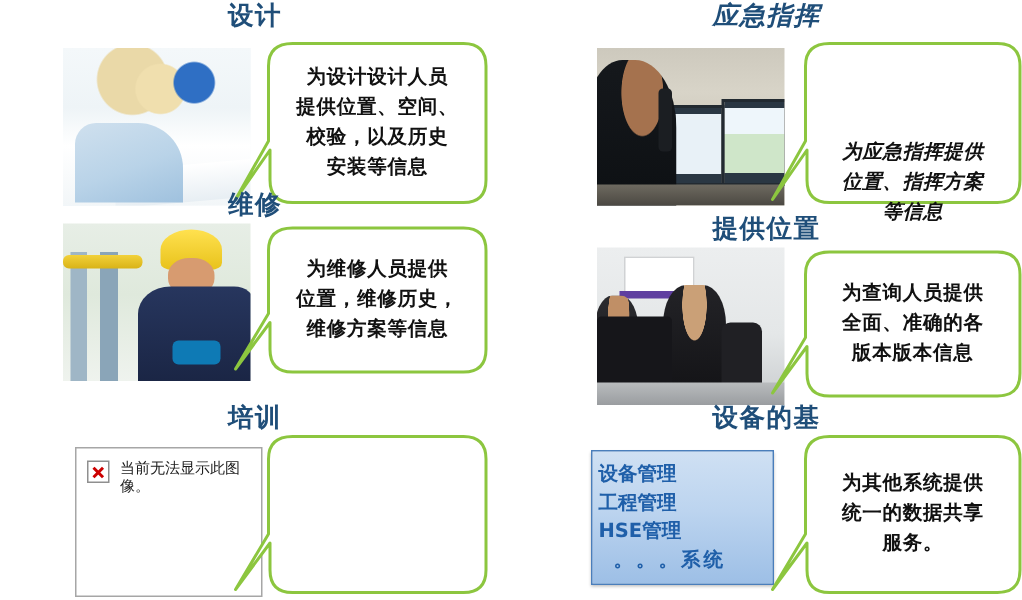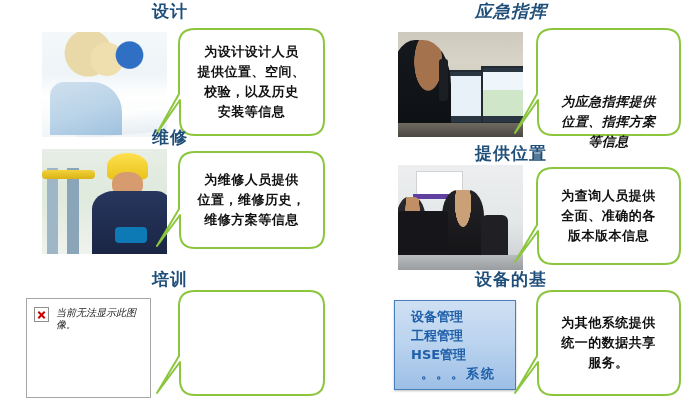--- a/index.html
+++ b/index.html
@@ -213,21 +213,21 @@
   
   .sysbox {
     position: absolute;
     box-sizing: border-box;
     border: 1px solid #4a7ebb;
     background: linear-gradient(to bottom, #cfe0f3 0%, #bcd4ef 45%, #9dbfe6 100%);
     box-shadow: 0 1px 2px rgba(0,0,0,0.25);
     display: flex;
     flex-direction: column;
     justify-content: center;
-    padding-left: 16px;
+    padding-left: 4px;
   }
   .sysbox .line {
     color: #1F5FA9;
     font-weight: bold;
     font-size: 13px;
     line-height: 19px;
     white-space: nowrap;
   }
   .sysbox .line.indent { padding-left: 10px; letter-spacing: 2px; }
 
@@ -345,21 +345,21 @@
       </svg>
       <div class="bubble-text" style="left:24px; top:1px; width:143px; height:96px;text-align:center;">为查询人员提供
 全面、准确的各
 版本版本信息</div>
     </div>
   </div>
 
   <div class="panel" style="left:0px; top:268px; width:340px; height:132px;">
     <div class="panel-title">培训</div>
 
-    <div class="broken-box" style="left:26px; top:30px; width:125px; height:100px;font-style:italic;">
+    <div class="broken-box" style="left:50px; top:30px; width:125px; height:100px;">
       <div class="broken-inner">
         <div class="broken-icon"></div>
         <div class="broken-text">当前无法显示此图像。</div>
       </div>
     </div>
 
     <div class="bubble" style="left:155px; top:22px; width:170px; height:108px;">
       <svg width="170" height="108" viewBox="0 0 170 108">
         <path d="M 40 1 H 154 Q 169 1 169 16 V 90 Q 169 105 154 105 H 40 Q 25 105 25 90 V 72 L 2 103 L 24 66 V 16 Q 24 1 40 1 Z" fill="#FFFFFF" stroke="#8CC63F" stroke-width="2" stroke-linejoin="round"></path>
       </svg>

